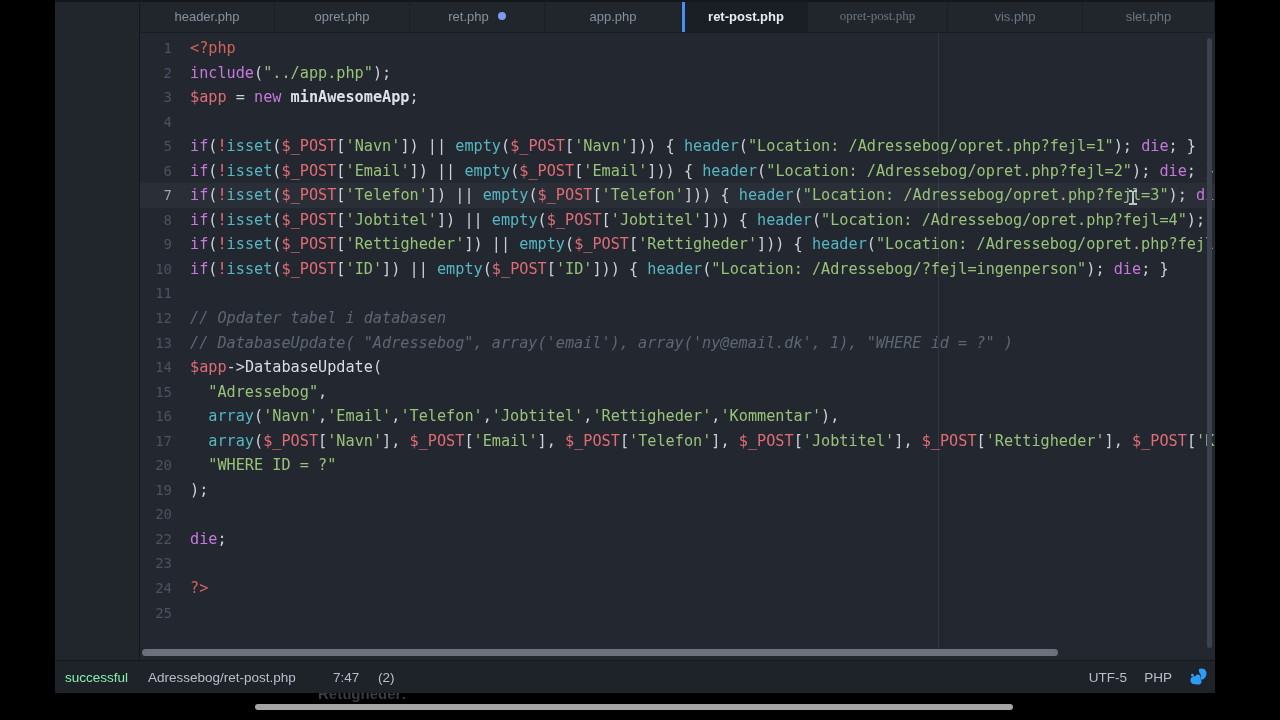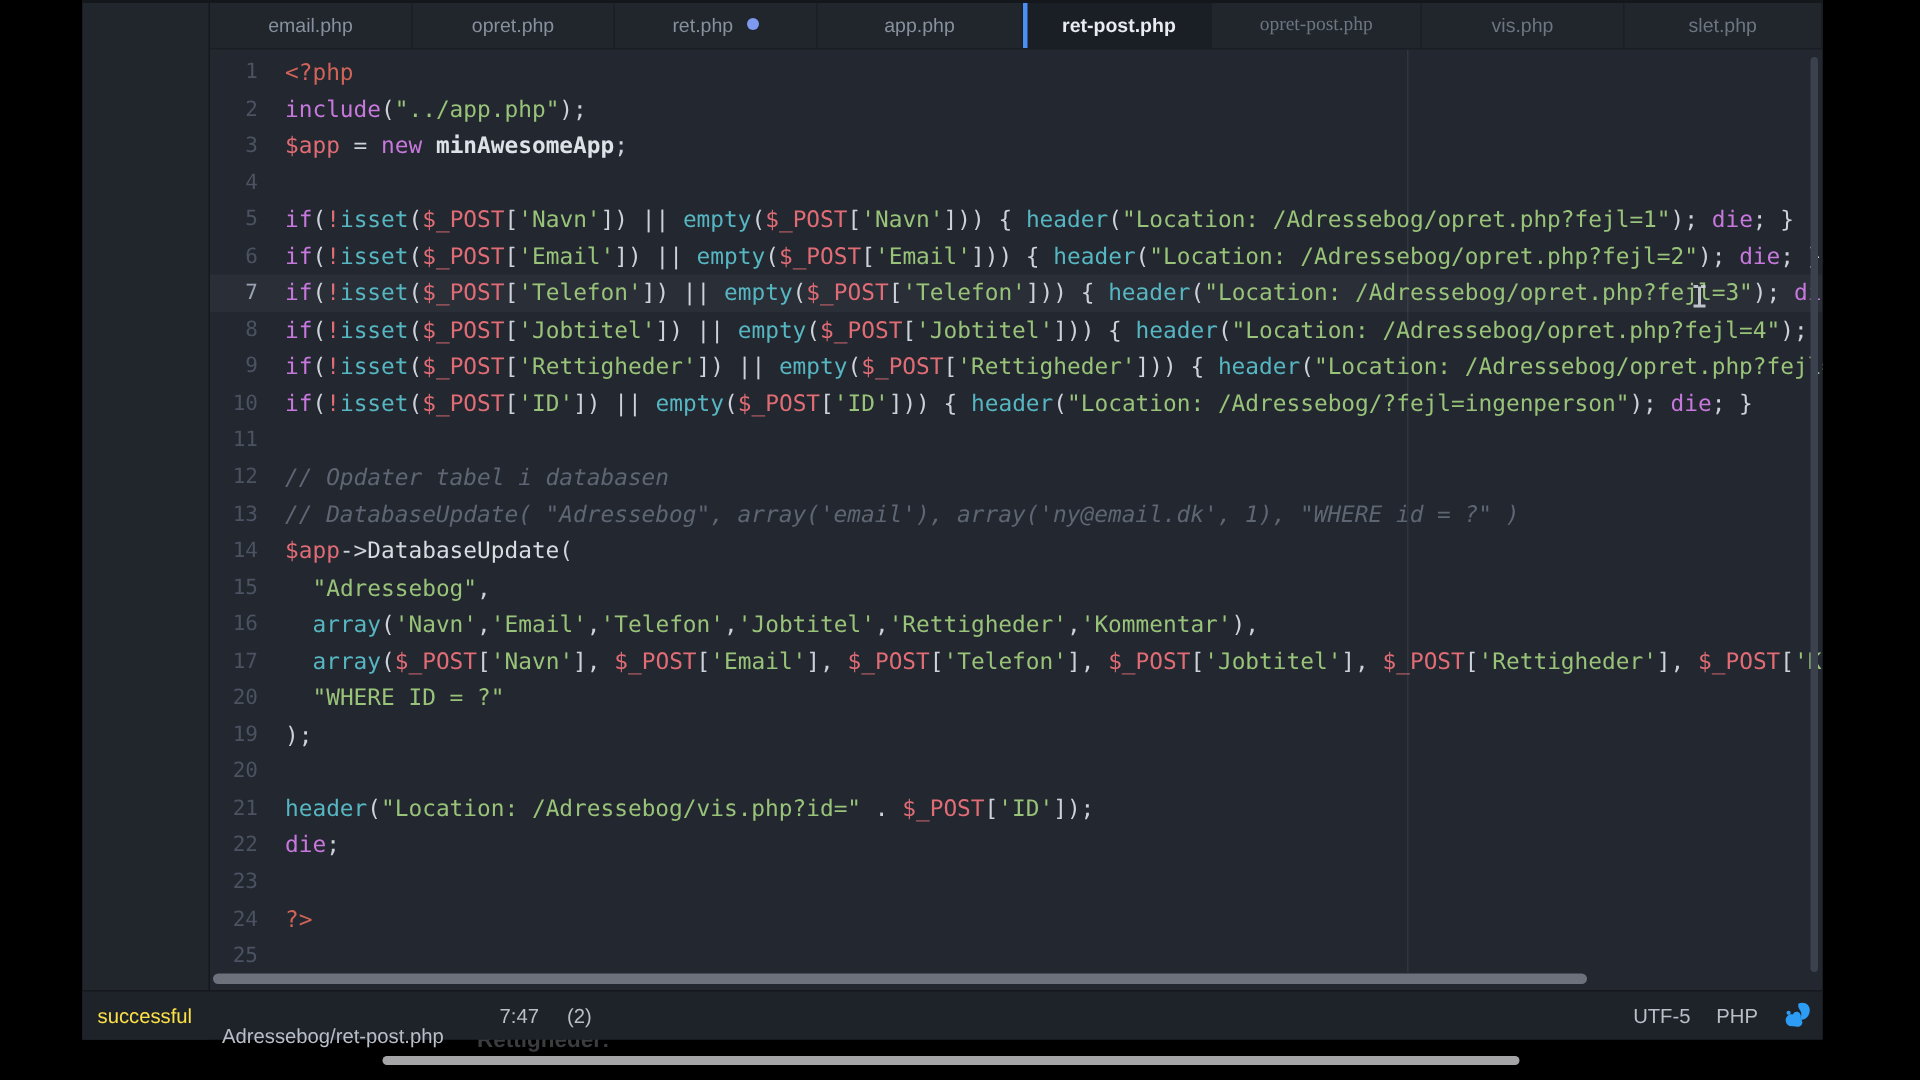--- a/index.html
+++ b/index.html
@@ -48,22 +48,22 @@
 
   .ibeam{position:absolute;left:989px;top:157px;width:9px;height:15px;opacity:.9;}
   .ibeam:before{content:"";position:absolute;left:3px;top:1px;width:2px;height:13px;background:#cfd4db;}
   .ibeam:after{content:"";position:absolute;left:0;top:0;width:8px;height:2px;
     background:linear-gradient(90deg,#cfd4db 3px,transparent 3px,transparent 5px,#cfd4db 5px);
     box-shadow:0 13px 0 #cfd4db;}
 
   
   .status-bar{position:absolute;left:0;top:660px;width:100%;height:33px;background:#1e232a;
               border-top:1px solid #15181d;box-sizing:border-box;font-size:13.5px;color:#b9bfc9;}
-  .bg-msg{position:absolute;left:10px;top:9px;color:#fde047;}
-  .file-path{position:absolute;left:93px;top:22px;text-align:center;}
+  .bg-msg{position:absolute;left:10px;top:9px;color:#86efac;}
+  .file-path{position:absolute;left:93px;top:9px;text-align:center;}
   .caret-pos{position:absolute;left:278px;top:9px;}
   .tab-group{position:absolute;left:323px;top:9px;}
   .encoding{position:absolute;right:88px;top:9px;}
   .syntax{position:absolute;right:43px;top:9px;margin-left:24px;}
   .squirrel{position:absolute;right:6px;top:5px;width:22px;height:22px;}
 </style>
 </head>
 <body>
 
 <div class="screen">
@@ -72,21 +72,21 @@
     <div class="browser-label">Rettigheder:</div>
     <div class="browser-inner"></div>
   </div>
 
   <div class="window">
     <div class="top-edge"></div>
     <div class="left-strip"></div>
 
     <div class="tab-bar">
         <div class="tab" style="width: 135px;">
-          <span>email.php</span>
+          <span>header.php</span>
         </div>
         <div class="tab" style="width: 135px;">
           <span>opret.php</span>
         </div>
         <div class="tab" style="width: 135px;">
           <span>ret.php</span>
           <span class="mod-dot"></span>
         </div>
         <div class="tab" style="width: 137px;">
           <span>app.php</span>
@@ -121,21 +121,20 @@
           <div class="line"><span class="num">11</span><span class="txt"></span></div>
           <div class="line"><span class="num">12</span><span class="txt"><span class="tok-c">// Opdater tabel i databasen</span></span></div>
           <div class="line"><span class="num">13</span><span class="txt"><span class="tok-c">// DatabaseUpdate( "Adressebog", array('email'), array('ny@email.dk', 1), "WHERE id = ?" )</span></span></div>
           <div class="line"><span class="num">14</span><span class="txt"><span class="tok-v">$app</span><span class="tok-p">-&gt;</span><span class="tok-n">DatabaseUpdate</span><span class="tok-p">(</span></span></div>
           <div class="line"><span class="num">15</span><span class="txt"><span class="tok-p">  </span><span class="tok-s">"Adressebog"</span><span class="tok-p">,</span></span></div>
           <div class="line"><span class="num">16</span><span class="txt"><span class="tok-p">  </span><span class="tok-f">array</span><span class="tok-p">(</span><span class="tok-s">'Navn'</span><span class="tok-p">,</span><span class="tok-s">'Email'</span><span class="tok-p">,</span><span class="tok-s">'Telefon'</span><span class="tok-p">,</span><span class="tok-s">'Jobtitel'</span><span class="tok-p">,</span><span class="tok-s">'Rettigheder'</span><span class="tok-p">,</span><span class="tok-s">'Kommentar'</span><span class="tok-p">),</span></span></div>
           <div class="line"><span class="num">17</span><span class="txt"><span class="tok-p">  </span><span class="tok-f">array</span><span class="tok-p">(</span><span class="tok-v">$_POST</span><span class="tok-p">[</span><span class="tok-s">'Navn'</span><span class="tok-p">], </span><span class="tok-v">$_POST</span><span class="tok-p">[</span><span class="tok-s">'Email'</span><span class="tok-p">], </span><span class="tok-v">$_POST</span><span class="tok-p">[</span><span class="tok-s">'Telefon'</span><span class="tok-p">], </span><span class="tok-v">$_POST</span><span class="tok-p">[</span><span class="tok-s">'Jobtitel'</span><span class="tok-p">], </span><span class="tok-v">$_POST</span><span class="tok-p">[</span><span class="tok-s">'Rettigheder'</span><span class="tok-p">], </span><span class="tok-v">$_POST</span><span class="tok-p">[</span><span class="tok-s">'Kommentar'</span></span></div>
           <div class="line"><span class="num">20</span><span class="txt"><span class="tok-p">  </span><span class="tok-s">"WHERE ID = ?"</span></span></div>
           <div class="line"><span class="num">19</span><span class="txt"><span class="tok-p">);</span></span></div>
           <div class="line"><span class="num">20</span><span class="txt"></span></div>
-          <div class="line"><span class="num">21</span><span class="txt"><span class="tok-f">header</span><span class="tok-p">(</span><span class="tok-s">"Location: /Adressebog/vis.php?id="</span><span class="tok-p"> . </span><span class="tok-v">$_POST</span><span class="tok-p">[</span><span class="tok-s">'ID'</span><span class="tok-p">]);</span></span></div>
           <div class="line"><span class="num">22</span><span class="txt"><span class="tok-k">die</span><span class="tok-p">;</span></span></div>
           <div class="line"><span class="num">23</span><span class="txt"></span></div>
           <div class="line"><span class="num">24</span><span class="txt"><span class="tok-t">?&gt;</span></span></div>
           <div class="line"><span class="num">25</span><span class="txt"></span></div>
         </div>
       <div class="ibeam"></div>
       <div class="hscroll-thumb"></div>
       <div class="vscroll-thumb"></div>
     </div>
 

